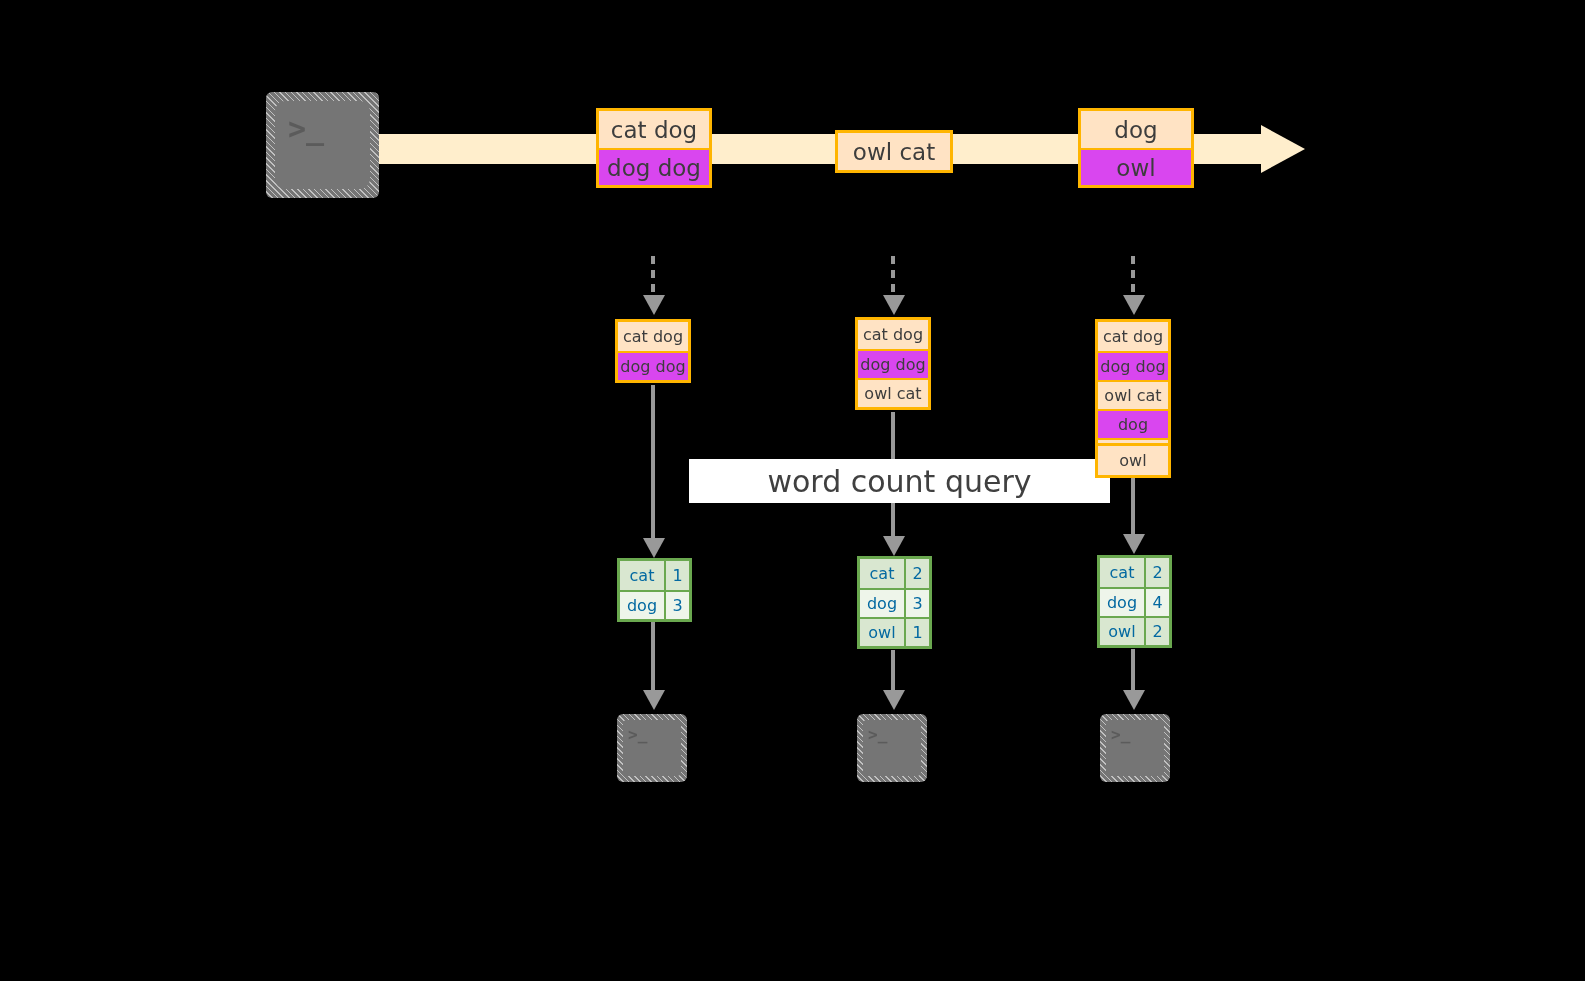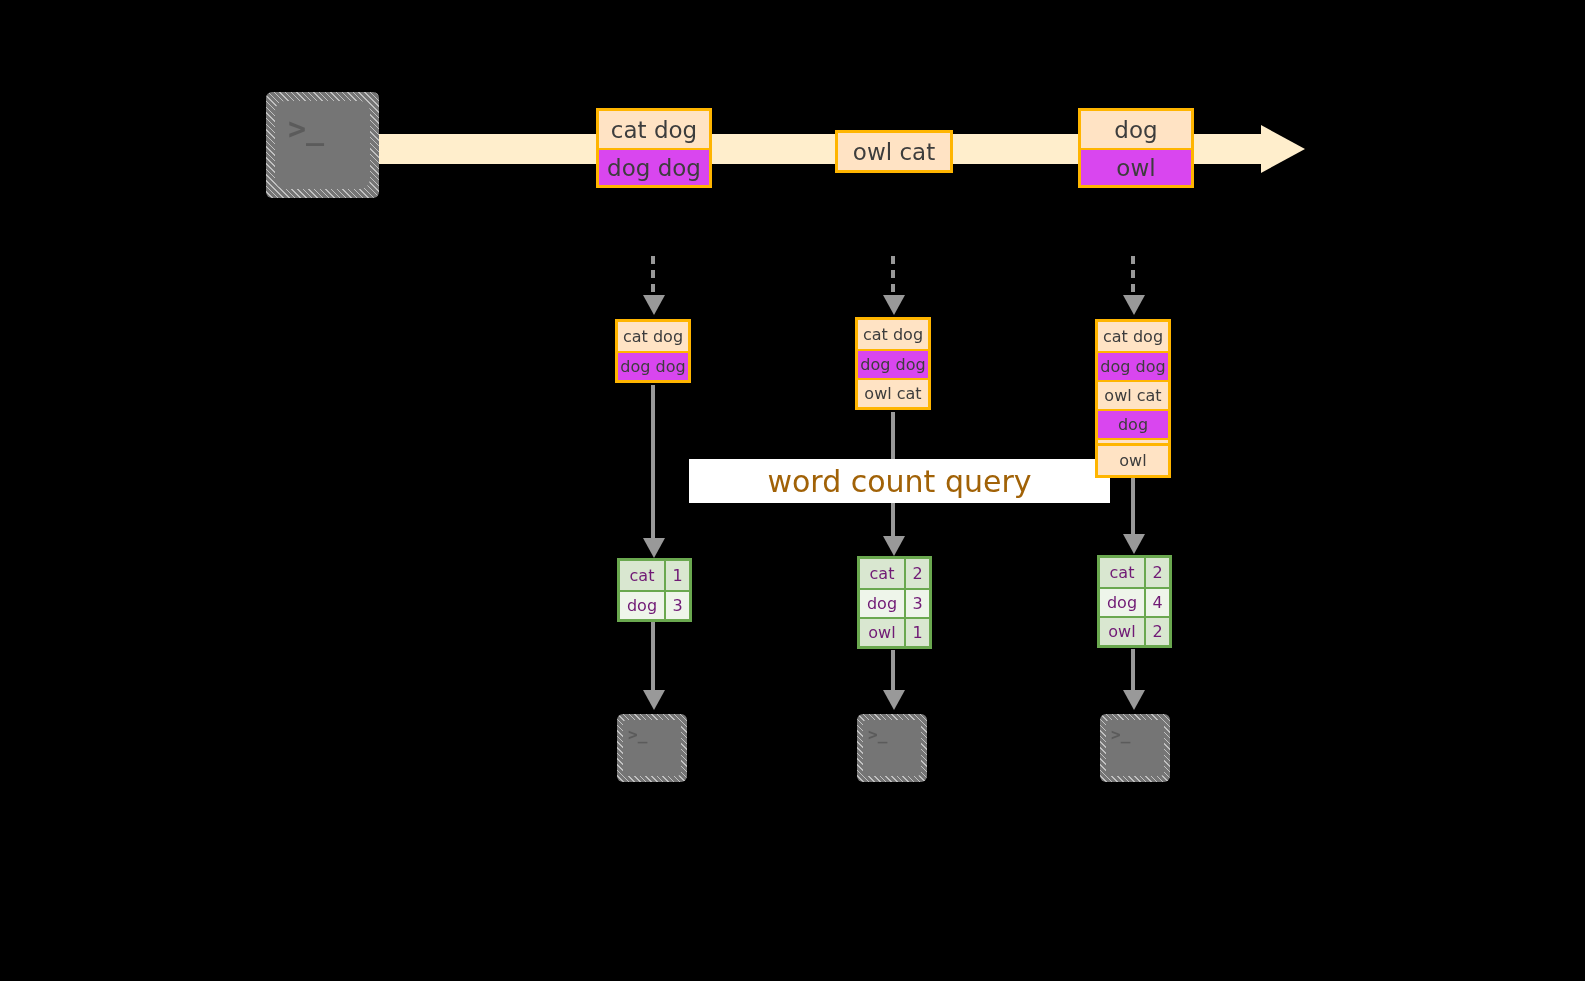--- a/index.html
+++ b/index.html
@@ -102,21 +102,21 @@
     box-sizing: border-box;
   }
   .res-table .row + .row { border-top: 2px solid #6aa84f; }
   .res-table .row .k,
   .res-table .row .v {
     box-sizing: border-box;
     display: flex;
     align-items: center;
     justify-content: center;
     font-size: 16px;
-    color: #701a75;
+    color: #0369a1;
   }
   .res-table .row .k { width: 44px; }
   .res-table .row .v { width: 25px; border-left: 2px solid #6aa84f; }
   .res-table .row.shade .k,
   .res-table .row.shade .v { background: #d9e7d0; }
   .res-table .row.plain .k,
   .res-table .row.plain .v { background: #eef5ea; }
 
   
   .v-line {
@@ -141,21 +141,21 @@
   
   .query-band {
     position: absolute;
     background: #ffffff;
     display: flex;
     align-items: center;
     justify-content: center;
   }
   .query-band .label {
     font-size: 30px;
-    color: #a16207;
+    color: #404040;
     white-space: nowrap;
   }
 </style>
 </head>
 <body>
 
 <div id="canvas">
 
   <div class="stream-band" style="left:372px; top:134px; width:890px; height:30px;"></div>
   <div class="stream-head" style="left:1261px; top:125px;"></div>

